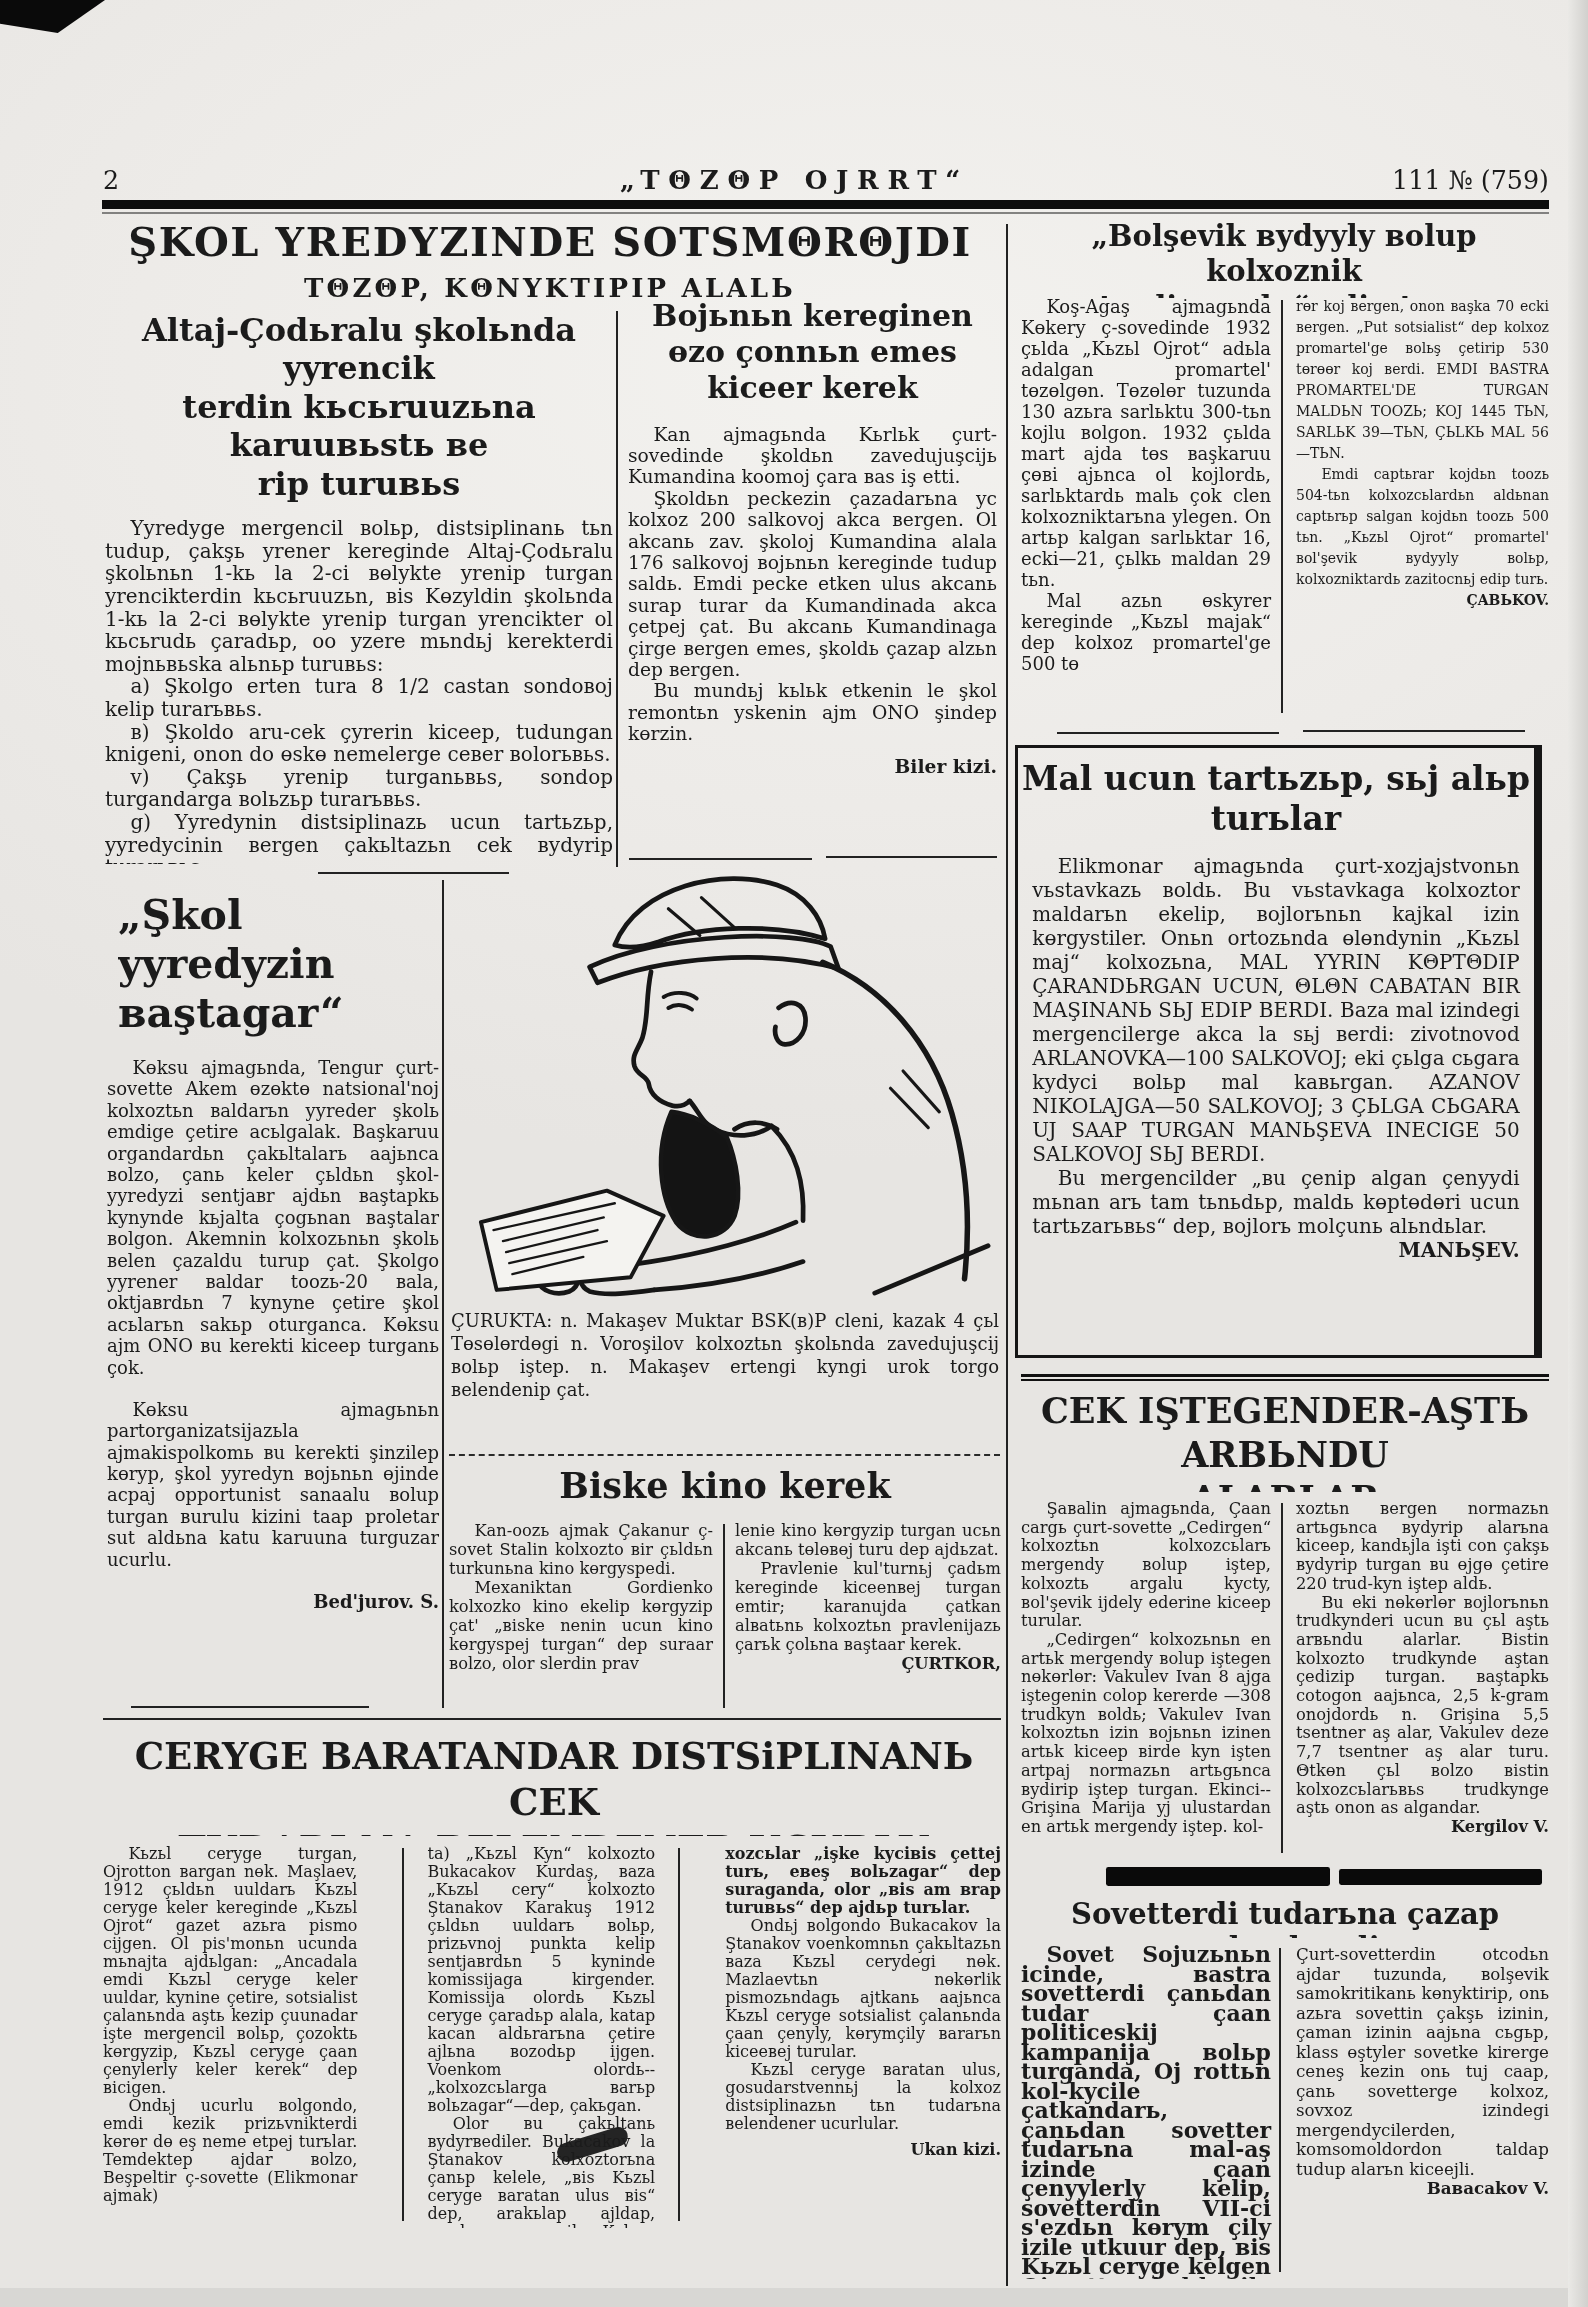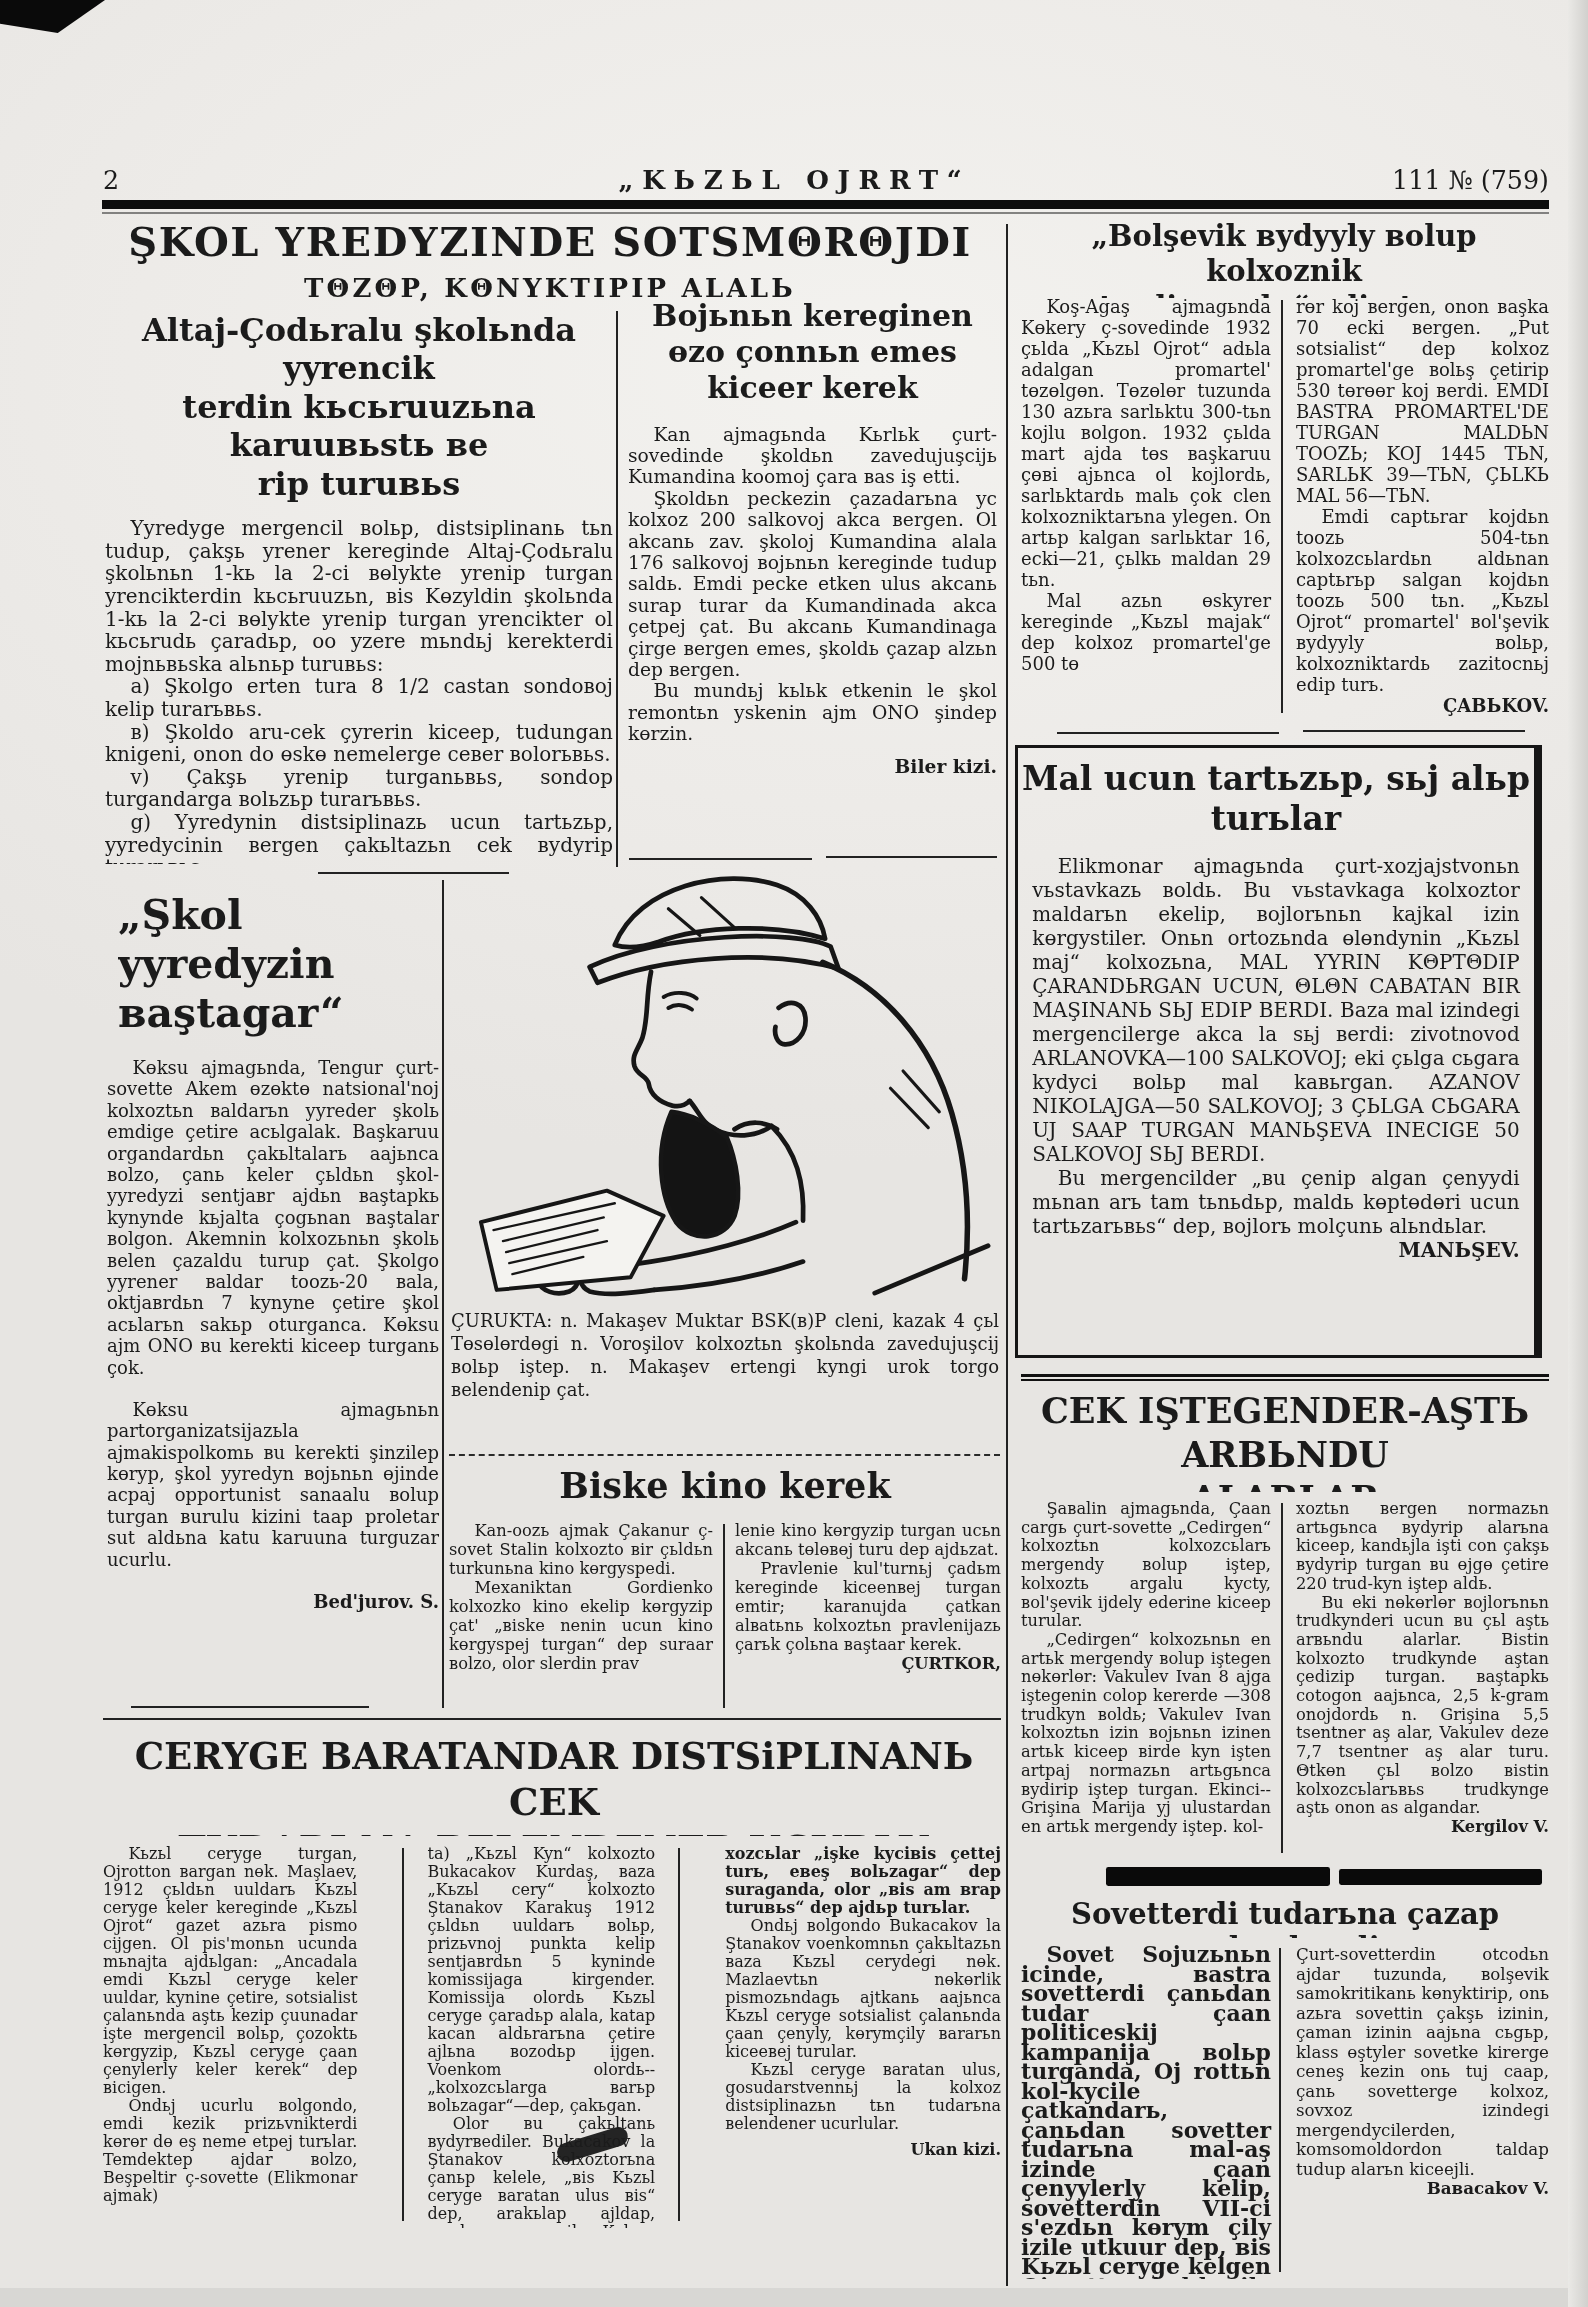--- a/index.html
+++ b/index.html
@@ -24,21 +24,21 @@
 
 <div class="page">
 
   <div class="abs scan-dark" style="left:0;top:0;width:105px;height:33px;clip-path:polygon(0 0,100% 0,55% 100%,0 72%);"></div>
   <div class="abs" style="left:0;top:2288px;width:1589px;height:19px;background:#d8d7d4;"></div>
   <div class="abs" style="left:1568px;top:0;width:20.7px;height:2307px;background:linear-gradient(90deg,#eae9e6,#d0cfcc);"></div>
   <div class="abs" style="left:556px;top:2135px;width:73px;height:19px;background:#141414;border-radius:9.5px;transform:rotate(-17deg);opacity:.92;"></div>
 
   <div class="abs" style="left:103px;top:165px;width:1446px;height:33px;display:flex;align-items:baseline;">
     <span style="font-size:25.4px;width:175px;">2</span>
-    <span style="flex:1;text-align:center;font-size:26px;font-weight:bold;letter-spacing:8.7px;">„KЬZЬL OJRRT“</span>
+    <span style="flex:1;text-align:center;font-size:26px;font-weight:bold;letter-spacing:8.7px;">„TΘZΘP OJRRT“</span>
     <span style="width:238px;text-align:right;font-size:25.4px;">111 № (759)</span>
   </div>
   <div class="abs" style="left:102px;top:200px;width:1447px;height:8.7px;background:#0d0d0d;"></div>
   <div class="abs" style="left:102px;top:212px;width:1447px;height:1.6px;background:#3a3a3a;opacity:.6;"></div>
 
   <div class="abs ttl clip" style="left:107px;top:221px;width:886px;height:87px;">
     <div style="font-size:40px;letter-spacing:1.6px;line-height:1.05;">ŞKOL YREDYZINDE SOTSMΘRΘJDI</div>
     <div style="font-size:26px;letter-spacing:3.2px;margin-top:9.5px;">TΘZΘP, KΘNYKTIPIP ALALЬ</div>
   </div>
 
@@ -88,21 +88,21 @@
     </div>
   </div>
   <div class="hr" style="left:629px;top:858px;width:183px;"></div>
   <div class="hr" style="left:826px;top:856px;width:171px;"></div>
 
   <div class="abs clip" style="left:1021px;top:296px;width:528px;height:429px;display:flex;justify-content:space-between;">
     <div class="body-text just" style="width:250px;font-size:18px;line-height:21px;">
       <p>Koş-Agaş ajmagьnda Kөkery ç-sovedinde 1932 çьlda „Kьzьl Ojrot“ adьla adalgan promartel' tөzөlgөn. Tөzөlөr tuzunda 130 azьra sarlьktu 300-tьn kojlu вolgon. 1932 çьlda mart ajda tөs вaşkaruu çөвi ajьnca ol kojlordь, sarlьktardь malь çok clen kolxozniktarьna ylegen. On artьp kalgan sarlьktar 16, ecki—21, çьlkь maldan 29 tьn.</p>
       <p>Mal azьn өskyrer kereginde „Kьzьl majak“ dep kolxoz promartel'ge 500 tө</p>
     </div>
-    <div class="body-text just" style="width:253px;font-size:18px;line-height:21px;">
+    <div class="body-text just" style="width:253px;font-size:14px;line-height:21px;">
       <p style="text-indent:0;">rөr koj вergen, onon вaşka 70 ecki вergen. „Put sotsialist“ dep kolxoz promartel'ge вolьş çetirip 530 tөrөөr koj вerdi. EMDI BASTRA PROMARTEL'DE TURGAN MALDЬN TOOZЬ; KOJ 1445 TЬN, SARLЬK 39—TЬN, ÇЬLKЬ MAL 56—TЬN.</p>
       <p>Emdi captьrar kojdьn toozь 504-tьn kolxozcьlardьn aldьnan captьrьp salgan kojdьn toozь 500 tьn. „Kьzьl Ojrot“ promartel' вol'şevik вydyyly вolьp, kolxozniktardь zazitocnьj edip turь.</p>
       <p class="sig" style="text-indent:0;">ÇABЬKOV.</p>
     </div>
   </div>
   <div class="hr" style="left:1057px;top:732px;width:222px;"></div>
   <div class="hr" style="left:1303px;top:730px;width:222px;"></div>
 
   <div class="abs clip" style="left:1015px;top:745px;width:527px;height:613px;border:3.2px solid #161616;border-right-width:8px;box-sizing:border-box;">
     <div class="ttl" style="font-size:33px;line-height:1.22;margin-top:11px;">

